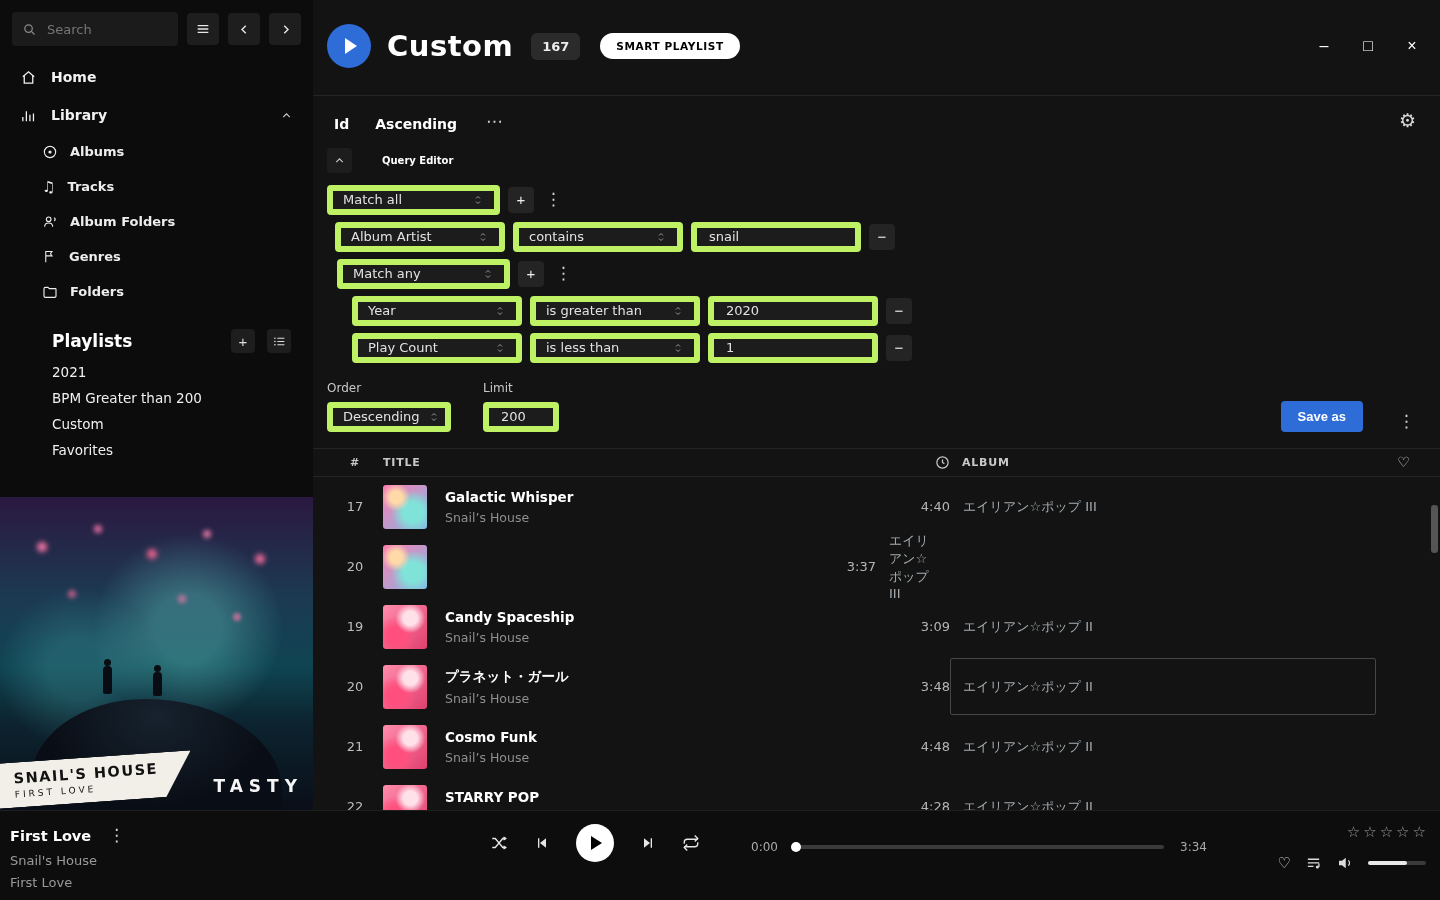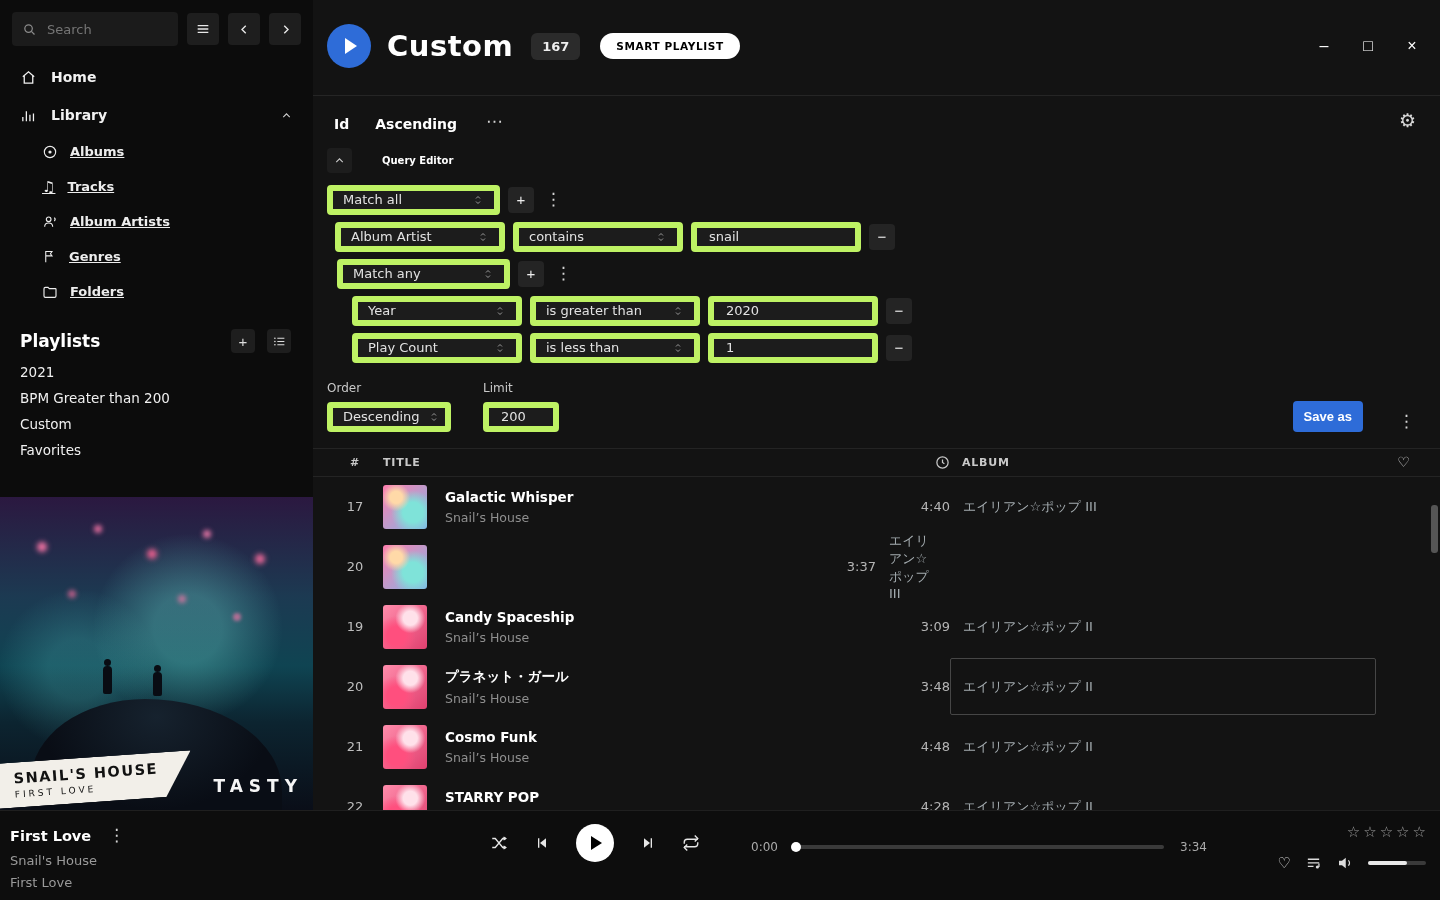--- a/index.html
+++ b/index.html
@@ -13,24 +13,24 @@
   .search-box { flex:0 0 166px; height:34px; background:#1b1b1b; border-radius:4px;
     display:flex; align-items:center; gap:8px; padding:0 10px; color:#8a8a8a; }
   .search-box input { background:transparent; border:none; outline:none; color:#bbb;
     font-size:13px; width:100%; font-family:inherit; }
   .sq-btn { width:32px; height:32px; background:#1e1e1e; border:none; border-radius:4px;
     color:#e8e8e8; display:grid; place-items:center; padding:0; cursor:pointer; }
   .nav-item { display:flex; align-items:center; gap:14px; height:38px; padding:0 20px;
     font-size:14px; font-weight:bold; color:#f2f2f2; cursor:pointer; }
   .nav-item .chev { margin-left:auto; color:#cfcfcf; }
   .sub-item { display:flex; align-items:center; gap:12px; height:35px; padding-left:42px;
-    font-size:13px; font-weight:bold; color:#ededed; cursor:pointer;text-decoration:underline; }
+    font-size:13px; font-weight:bold; color:#ededed; cursor:pointer; }
   .icon { display:inline-grid; place-items:center; }
   .icon svg { display:block; }
-  .playlists { margin-top:20px; }
+  .playlists { margin-top:20px;padding-left:32px; }
   .playlists-header { display:flex; align-items:center; padding:0 22px 6px 20px; gap:12px; }
   .playlists-title { font-size:17px; font-weight:bold; flex:1; }
   .pl-btn { width:24px; height:24px; background:#1e1e1e; border:none; border-radius:4px;
     color:#ddd; display:grid; place-items:center; font-size:15px; padding:0; cursor:pointer; }
   .playlist-item { padding:5px 20px; font-size:13.5px; color:#f0f0f0; cursor:pointer; }
 
   
   .album-art { position:absolute; left:0; bottom:0; width:313px; height:313px; overflow:hidden;
     background:
       radial-gradient(circle at 60% 42%, rgba(120,230,220,.30) 0 34px, rgba(120,230,220,0) 95px),
@@ -95,21 +95,21 @@
     font-size:13px; width:100%; font-family:inherit; }
   .w-group { width:173px; } .w-field { width:170px; } .w-value { width:170px; }
   .qe-line { display:flex; align-items:center; gap:8px; margin-bottom:7px; }
   .ind-1 { margin-left:8px; } .ind-2 { margin-left:10px; } .ind-3 { margin-left:25px; }
   .mini-btn { width:26px; height:26px; background:#242424; border:none; border-radius:4px;
     color:#eee; font-size:15px; display:grid; place-items:center; padding:0; cursor:pointer; }
   .sort-row { display:flex; align-items:flex-end; gap:32px; margin:18px 0 10px; }
   .fgroup .flabel { display:block; font-size:12px; color:#c9c9c9; margin-bottom:7px; }
   .w-sort { width:150px; } .w-order { width:124px; } .w-limit { width:76px; }
   .save-btn { margin-left:auto; background:#2e6cd8; color:#fff; border:none; border-radius:4px;
-    font-size:13px; font-weight:bold; padding:8px 11px; cursor:pointer; }
+    font-size:13px; font-weight:bold; padding:8px 17px; cursor:pointer; }
 
   
   .tracklist { position:relative; flex:1; overflow:hidden; margin-top:6px; }
   .tl-grid { display:grid; grid-template-columns:56px 62px 1fr 74px 426px 56px;
     align-items:center; padding-left:14px; padding-right:8px; }
   .tl-header { height:29px; border-top:1px solid #242424; border-bottom:1px solid #242424;
     color:#c9c9c9; font-size:11px; letter-spacing:.8px; font-weight:bold; }
   .h-title { grid-column:2 / 4; cursor:pointer; }
   .h-num { text-align:center; }
   .h-clock { justify-self:end; cursor:pointer; }
@@ -243,21 +243,21 @@
         <span>Tracks</span>
       </div>
       <div class="sub-item">
         <span class="icon">
           <svg width="16" height="16" viewBox="0 0 24 24" fill="none" stroke="currentColor" stroke-width="1.7">
               <circle cx="10" cy="8" r="3.5"></circle>
               <path d="M4 19c0-3.3 2.7-5.5 6-5.5s6 2.2 6 5.5"></path>
               <path d="M18.5 5.5c1.3 1.3 1.3 3.7 0 5"></path>
             </svg>
         </span>
-        <span>Album Artists</span>
+        <span>Album Folders</span>
       </div>
       <div class="sub-item">
         <span class="icon">
           <svg width="15" height="15" viewBox="0 0 24 24" fill="none" stroke="currentColor" stroke-width="1.7">
               <path d="M6 21V4h10l-2.5 3.5L16 11H6"></path>
             </svg>
         </span>
         <span>Genres</span>
       </div>
       <div class="sub-item">

